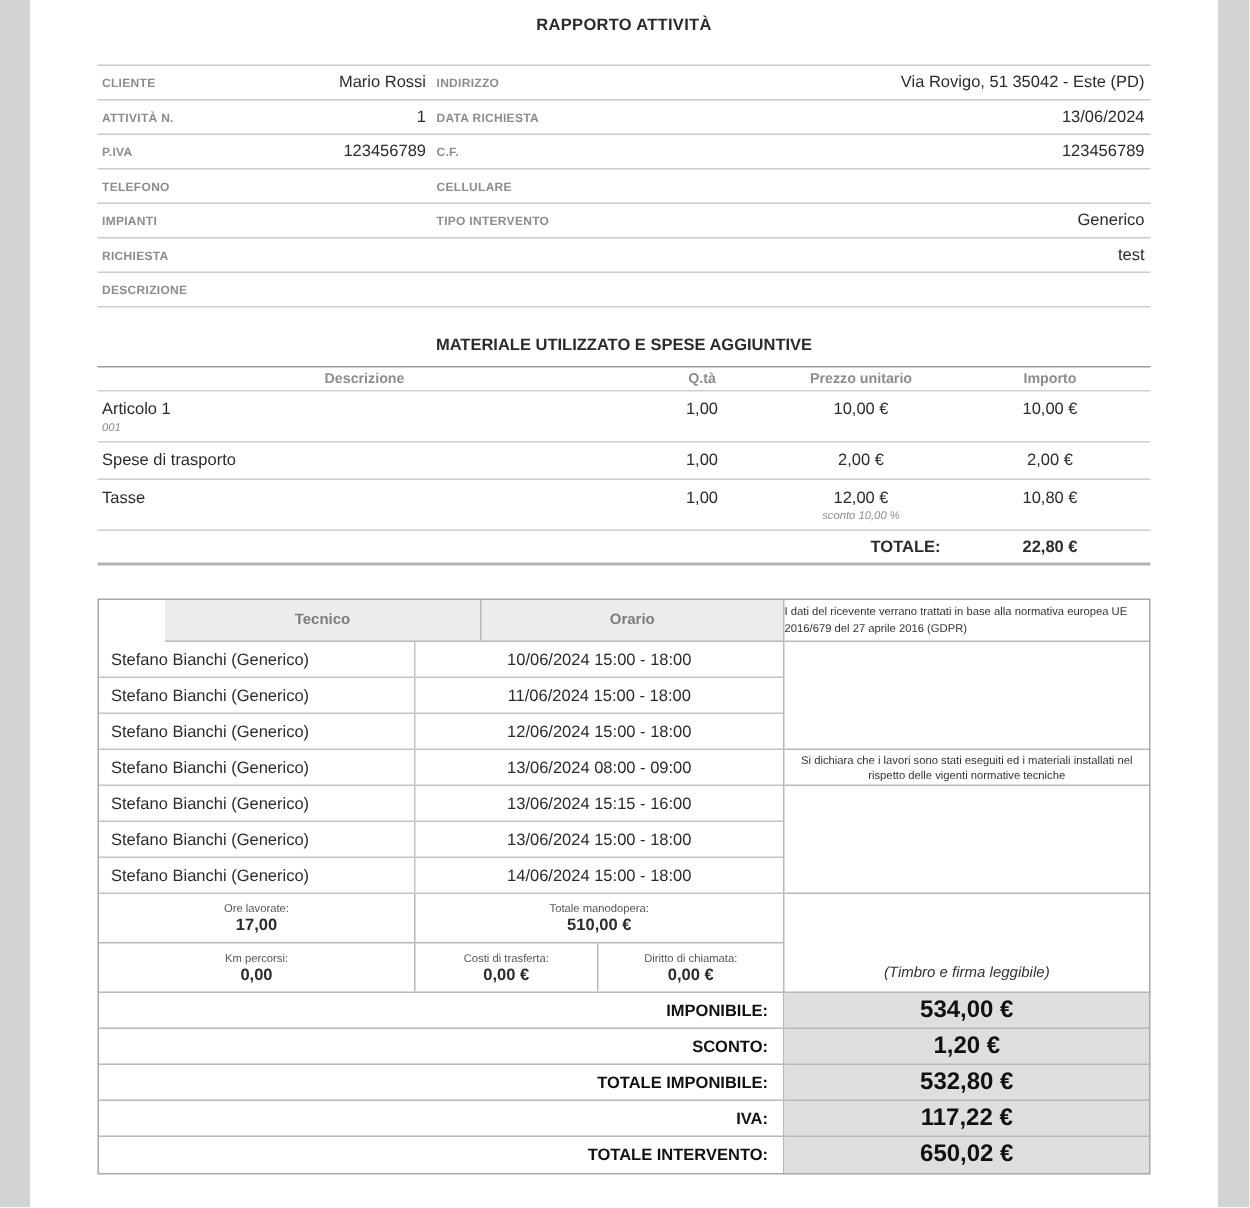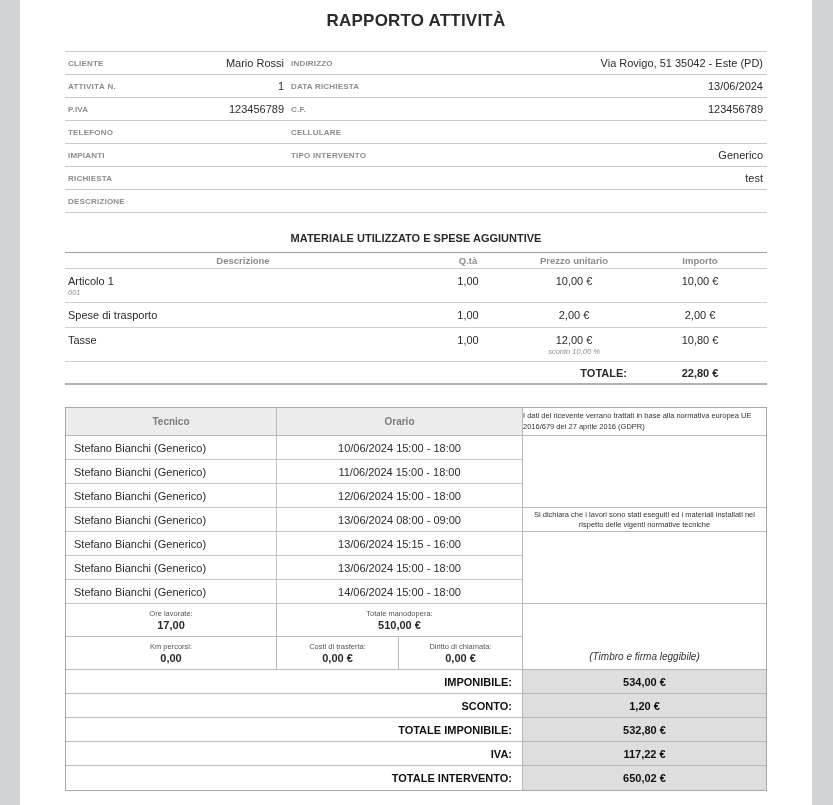--- a/index.html
+++ b/index.html
@@ -5,21 +5,21 @@
   * { margin:0; padding:0; box-sizing:border-box; }
   html,body { width:833px; height:805px; background:#ffffff; overflow:hidden;
               font-family:"Liberation Sans", sans-serif; color:#2b2b2b; }
   .viewport { position:relative; width:833px; height:805px; background:#fff; }
   .margin-strip { position:absolute; top:0; bottom:0; width:20px; background:#d1d2d4; }
   .margin-strip.left { left:0; }
   .margin-strip.right { right:0; width:21px; }
   .page { position:absolute; left:20px; top:0; width:792px; height:805px; background:#fff; }
   .content { width:702px; margin:0 auto; }
 
-  .doc-title { font-size:17px; font-weight:bold; text-align:center; padding-top:11px; letter-spacing:.2px; }
+  .doc-title { font-size:11px; font-weight:bold; text-align:center; padding-top:11px; letter-spacing:.2px; }
 
   
   .info-table { margin-top:20px; border-top:1px solid #cbcbcb; }
   .i-row { display:flex; align-items:center; height:23px; border-bottom:1px solid #cbcbcb; }
   .i-lbl { font-size:8px; font-weight:bold; color:#8c8c8c; letter-spacing:.2px; }
   .i-val { font-size:11px; color:#2b2b2b; text-align:right; white-space:nowrap; }
   .w-l1 { width:91px; padding-left:3px; }
   .w-v1 { width:128px; }
   .i-gap { width:7px; }
   .w-l2 { width:110px; }
@@ -43,21 +43,21 @@
   .mt-val { grid-column:4; font-size:11px; font-weight:bold; text-align:center; }
 
   
   .ore-table { margin-top:22px; border:1px solid #a8a8a8; }
   .ore-banner { height:23px; background:#e1e1e1; border-bottom:1px solid #a8a8a8;
                 font-size:11px; font-weight:bold; text-align:center; line-height:22px; }
   .ore-body { display:flex; }
   .ore-left { width:456px; }
   .ore-right { width:244px; border-left:1px solid #b8b8b8; display:flex; flex-direction:column; }
 
-  .ore-head { display:flex; height:28px; border-bottom:1px solid #b8b8b8; background:#ececec; }
+  .ore-head { display:flex; height:28px; border-bottom:1px solid #b8b8b8; background:#ececec;margin-left:44px; }
   .oh-cell { display:flex; align-items:center; justify-content:center;
              font-size:10px; font-weight:bold; color:#7d7d7d; }
   .oh-tec { width:211px; border-right:1px solid #b8b8b8; }
   .oh-ora { flex:1; }
 
   .ore-row { display:flex; height:24px; border-bottom:1px solid #c4c4c4; }
   .c-tec { width:211px; border-right:1px solid #c4c4c4; display:flex; align-items:center;
            padding-left:8px; font-size:11px; }
   .c-ora { flex:1; display:flex; align-items:center; justify-content:center; font-size:11px; }
 
@@ -78,21 +78,21 @@
   .r-cell { border-bottom:1px solid #b8b8b8; }
   .r-gdpr { height:28px; display:flex; align-items:center; justify-content:center;
             font-size:7.5px; color:#333; text-align:left; padding:0 0; line-height:1.35; }
   .r-empty1 { height:72px; }
   .r-decl { height:24px; display:flex; align-items:center; justify-content:center;
             font-size:7.5px; color:#333; text-align:center; padding:0 4px; line-height:1.3; }
   .r-empty2 { height:72px; }
   .r-sig { height:66px; display:flex; align-items:flex-end; justify-content:center;
            font-size:10px; font-style:italic; color:#333; padding-bottom:7px; }
   .r-val { height:24px; background:#dedede; display:flex; align-items:center; justify-content:center;
-           font-size:11px; font-weight:bold; color:#111; }
+           font-size:16px; font-weight:bold; color:#111; }
   .r-val:last-child { border-bottom:none; }
 </style>
 </head>
 <body>
 
 <div class="viewport">
   <div class="margin-strip left"></div>
   <div class="margin-strip right"></div>
 
   <div class="page">

